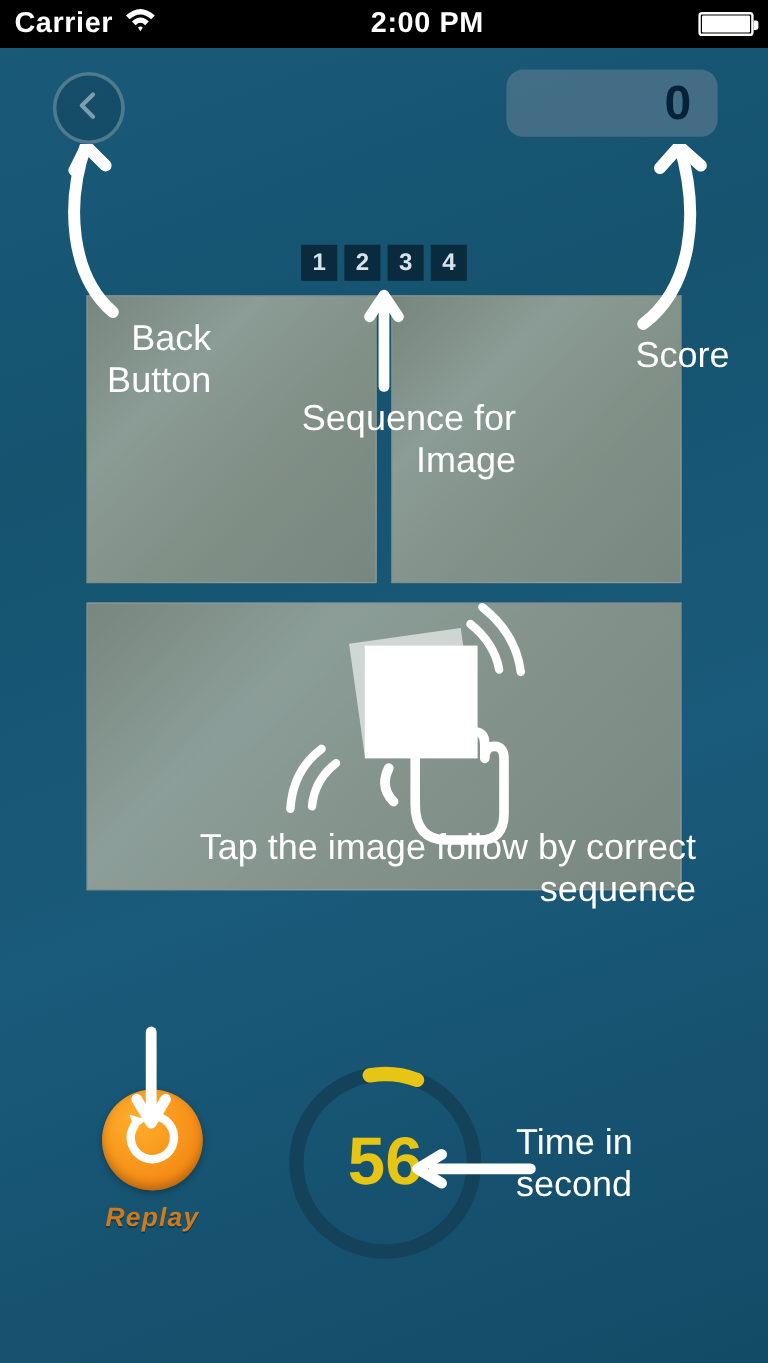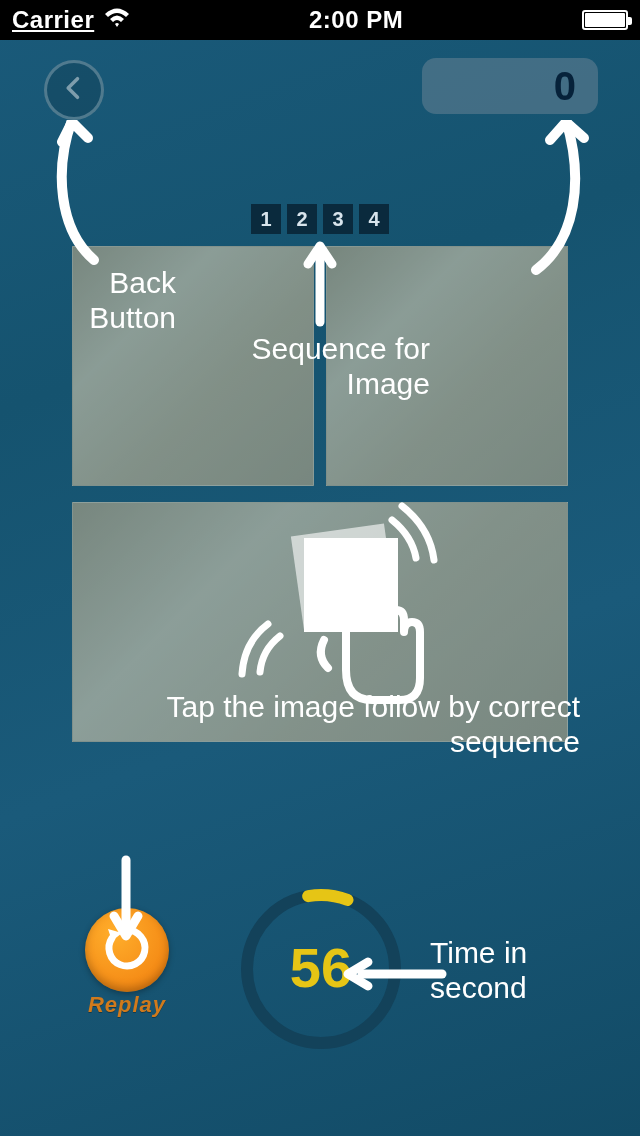--- a/index.html
+++ b/index.html
@@ -1,21 +1,21 @@
 <!DOCTYPE html>
 <html><head>
 <meta charset="utf-8">
 <style>
   * { margin: 0; padding: 0; box-sizing: border-box; }
   html, body { width: 640px; height: 1136px; overflow: hidden; font-family: -apple-system, Helvetica, Arial, sans-serif; }
   body { background: linear-gradient(160deg, #1a5a7a 0%, #15536f 30%, #1a5a7a 60%, #124b66 100%); position: relative; color: #fff; }
 
   
   .status-bar { height: 40px; background: #000; display: flex; align-items: center; justify-content: space-between; padding: 0 12px; font-size: 24px; font-weight: 600; letter-spacing: 0.5px; }
-  .status-left { display: flex; align-items: center; gap: 10px; text-decoration: underline; }
+  .status-left { display: flex; align-items: center; gap: 10px; }
   .status-right { display: flex; align-items: center; gap: 10px; }
   .wifi { display: inline-block; }
   .battery { width: 46px; height: 20px; border: 2px solid #fff; border-radius: 3px; position: relative; }
   .battery::after { content:""; position:absolute; right:-6px; top:5px; width:4px; height:8px; background:#fff; border-radius:0 2px 2px 0; }
   .battery-fill { position:absolute; left:1px; top:1px; bottom:1px; right:1px; background:#fff; border-radius:1px; }
 
   
   .back-btn { position:absolute; left:44px; top:60px; width:60px; height:60px; border:3px solid rgba(255,255,255,0.25); border-radius:50%; background:rgba(0,0,0,0.12); display:flex; align-items:center; justify-content:center; }
   .back-btn svg { width:28px; height:28px; }
 
@@ -45,21 +45,21 @@
 
   
   .arrow { position:absolute; }
 
   
   .tap-graphic { position:absolute; left:50%; top:460px; transform:translateX(-50%); width:200px; height:200px; }
 
   
   .replay { position:absolute; left:80px; top:908px; width:94px; text-align:center; }
   .replay-btn { width:84px; height:84px; border-radius:50%; background: radial-gradient(circle at 35% 30%, #ffae2b, #f07b0c); margin:0 auto; display:flex; align-items:center; justify-content:center; box-shadow: inset 0 -4px 8px rgba(0,0,0,0.25), 0 2px 6px rgba(0,0,0,0.3); }
-  .replay-label { font-size:22px; font-weight:800; font-style:italic; letter-spacing:1px; color:#d07a1c; text-shadow:0 1px 0 rgba(0,0,0,0.3); }
+  .replay-label { margin-top:10px; font-size:22px; font-weight:800; font-style:italic; letter-spacing:1px; color:#d07a1c; text-shadow:0 1px 0 rgba(0,0,0,0.3); }
 
   
   .timer { position:absolute; left:236px; top:884px; width:170px; height:170px; }
   .timer-value { position:absolute; inset:0; display:flex; align-items:center; justify-content:center; font-size:56px; font-weight:700; color:#e6c515; padding-bottom:4px; }
 </style>
 </head>
 <body>
 
 <div class="status-bar">
   <div class="status-left">
@@ -128,20 +128,21 @@
   <svg class="arrow" style="left:44px; top:80px;" width="80" height="150">
     <path d="M28 0 C 10 50, 15 110, 50 140" fill="none" stroke="#fff" stroke-width="10" stroke-linecap="round"></path>
     <path d="M18 18 L28 -2 L44 14" fill="none" stroke="#fff" stroke-width="10" stroke-linecap="round" stroke-linejoin="round" transform="translate(0,4)"></path>
   </svg>
   <div class="annotation back">Back Button</div>
 
   <svg class="arrow" style="right:44px; top:80px;" width="90" height="160">
     <path d="M60 0 C 78 60, 70 120, 30 150" fill="none" stroke="#fff" stroke-width="10" stroke-linecap="round"></path>
     <path d="M44 16 L60 -2 L78 14" fill="none" stroke="#fff" stroke-width="10" stroke-linecap="round" stroke-linejoin="round" transform="translate(0,4)"></path>
   </svg>
+  <div class="annotation score">Score</div>
 
   <svg class="arrow" style="left:50%; top:200px; transform:translateX(-50%);" width="40" height="90">
     <line x1="20" y1="18" x2="20" y2="82" stroke="#fff" stroke-width="9" stroke-linecap="round"></line>
     <path d="M8 24 L20 6 L32 24" fill="none" stroke="#fff" stroke-width="9" stroke-linecap="round" stroke-linejoin="round"></path>
   </svg>
   <div class="annotation sequence">Sequence for Image</div>
 
   <div class="tap-graphic">
     <svg width="240" height="220" viewBox="0 0 240 220">
       <rect x="76" y="30" width="94" height="94" fill="#fff" transform="rotate(-8 120 70)" opacity="0.6"></rect>

